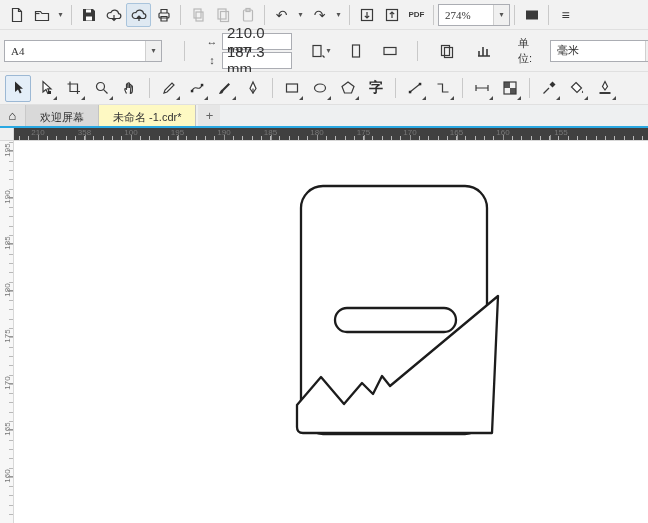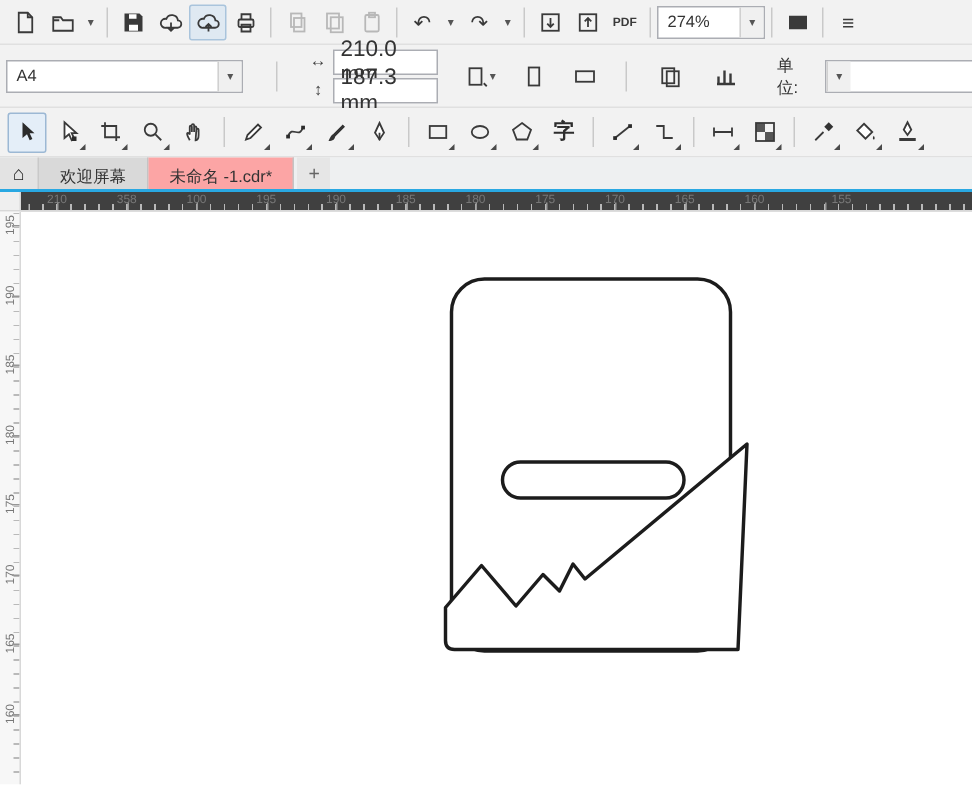--- a/index.html
+++ b/index.html
@@ -25,21 +25,21 @@
   .dropglyph { font-size: 8px; color: #555; }
   .icn { width: 16px; height: 16px; stroke: #3a3a3a; fill: none; stroke-width: 1.2; }
   .icn.gray { stroke: #b4b4b4; }
 
   
   .std { height: 30px; padding: 0 4px; }
   .combo {
     display: flex; align-items: center; background: #fff; border: 1px solid #abadb3;
     height: 22px; flex: 0 0 auto;
   }
-  .combo .val { padding: 0 6px; flex: 1; }
+  .combo .val { padding: 0 6px; flex: 1; font-family: Liberation Serif, serif; }
   .combo .arrowbtn {
     width: 16px; height: 100%; border-left: 1px solid #d0d0d0; background: #f0f0f0;
     display: flex; align-items: center; justify-content: center;
   }
   .zoomcombo { width: 72px; }
   .pdf { font-size: 8px; font-weight: bold; letter-spacing: 0; }
 
   
   .prop { height: 42px; padding: 0 4px; gap: 12px; }
   .sizecombo { width: 158px; margin-right: 6px; }
@@ -70,21 +70,21 @@
 
   
   .tabs { height: 21px; background: #eef0f1; border-bottom: none; align-items: stretch; padding: 0; }
   .homebtn { width: 26px; display: flex; align-items: center; justify-content: center;
     background: #e3e3e3; border-right: 1px solid #c9c9c9; font-size: 13px; color: #222; }
   .tab {
     display: flex; align-items: center; padding: 12px 14px; border-right: 1px solid #c4c4c4;
     font-size: 11px; color: #333;
   }
   .tab.inactive { background: #d9d9d9; }
-  .tab.active { background: #fca5a5; text-align: center; }
+  .tab.active { background: #fef9c3; text-align: center; }
   .newtab { width: 22px; display: flex; align-items: center; justify-content: center;
     color: #666; font-size: 13px; background: #e6e6e6; margin-left: 2px; }
   .blueline { height: 2px; background: #29a8e2; flex: 0 0 2px; }
 
   
   .hrulerrow { height: 13px; display: flex; flex: 0 0 13px; background: #404040; border-bottom: 1px solid #d8d8d8; }
   .corner { width: 14px; height: 100%; background: #efefef; border-right: 1px solid #d8d8d8; }
   .hruler {
     position: relative; flex: 1; height: 100%;
     background-image: repeating-linear-gradient(90deg, #b9b9b9 0 1px, transparent 1px 9.3px);
@@ -267,20 +267,21 @@
           <rect x="5.5" y="4.5" width="8" height="10"></rect>
         </svg>
     </div>
     <div class="tbtn">
       <svg class="icn" viewBox="0 0 16 16">
         <path d="M3 13V8M7 13V4M11 13V6M14 13H2" stroke-width="1.6"></path>
         </svg>
     </div>
     <span class="unitlabel">单位:</span>
     <div class="combo unitscombo">
+      <span class="val">毫米</span>
       <span class="arrowbtn">
         <span class="dropglyph">▾</span>
       </span>
     </div>
     <div class="sep"></div>
     <span class="overflow">▸</span>
   </div>
 
   <div class="bar tools">
     <div class="tool sel">

